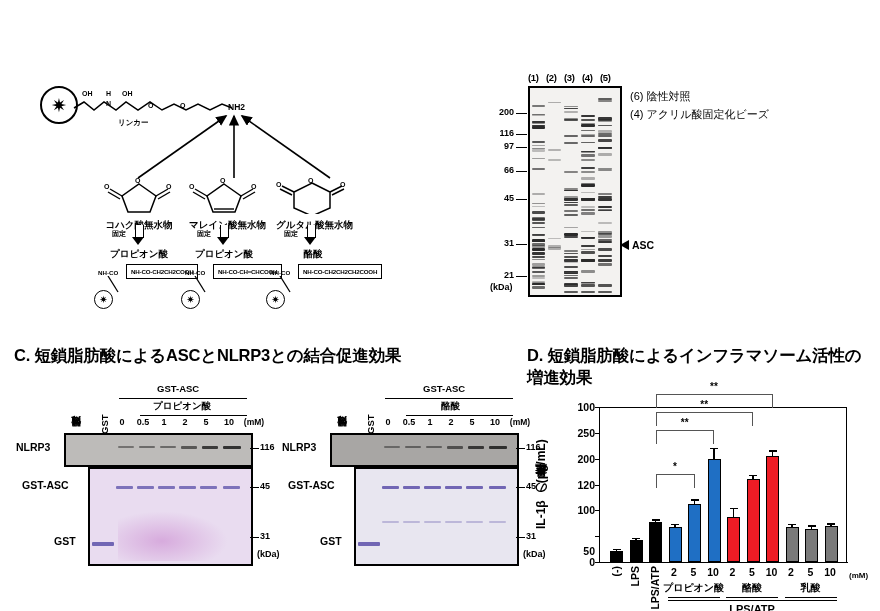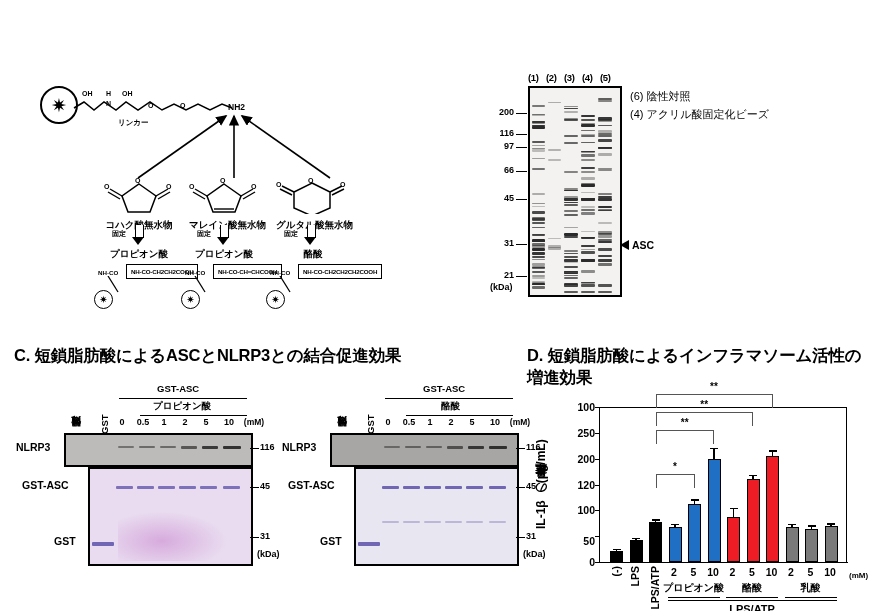--- a/index.html
+++ b/index.html
@@ -525,21 +525,21 @@
 <div class="panel" id="panelD">
   <div class="ptitle">
     <span class="lbl">D.</span>
     <span>短鎖脂肪酸によるインフラマソーム活性の増進効果</span>
   </div>
   <div class="ylab">IL-1βの産生量 (pg/mL)</div>
   <div class="plotframe"></div>
   <div class="plot" id="plotD">
       <div class="ytick" style="top: 155px;">0</div>
       <div class="ytickmark" style="top: 155px;"></div>
-      <div class="ytick" style="top: 134px; margin-left: 36px;">50</div>
+      <div class="ytick" style="top: 144px; margin-left: 36px;">50</div>
       <div class="ytickmark" style="top: 129.167px;"></div>
       <div class="ytick" style="top: 103.333px;">100</div>
       <div class="ytickmark" style="top: 103.333px;"></div>
       <div class="ytick" style="top: 77.5px;">120</div>
       <div class="ytickmark" style="top: 77.5px;"></div>
       <div class="ytick" style="top: 51.6667px;">200</div>
       <div class="ytickmark" style="top: 51.6667px;"></div>
       <div class="ytick" style="top: 25.8333px;">250</div>
       <div class="ytickmark" style="top: 25.8333px;"></div>
       <div class="ytick" style="top: 0px;">100</div>

